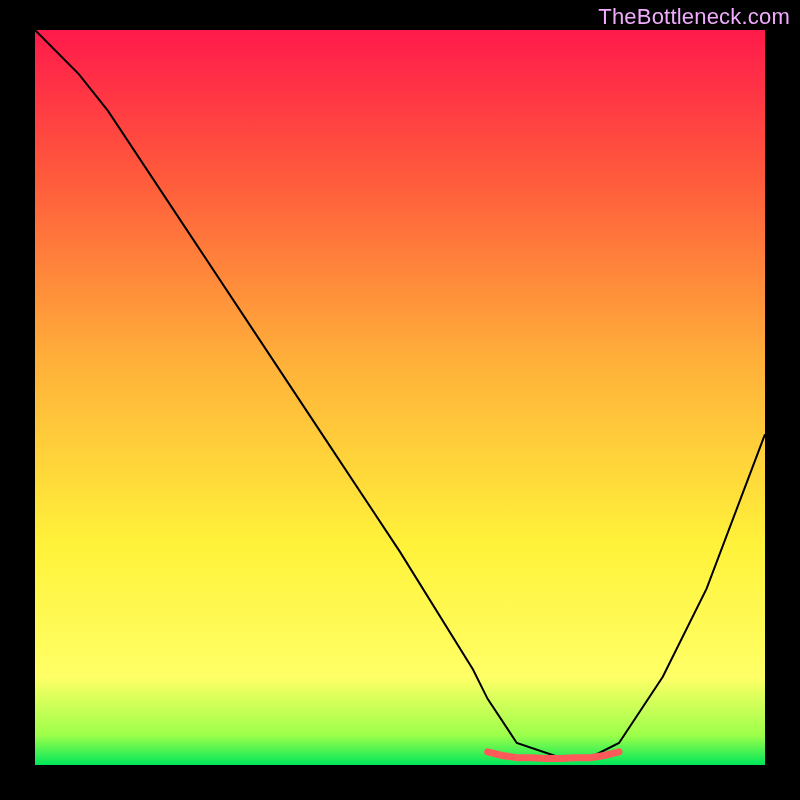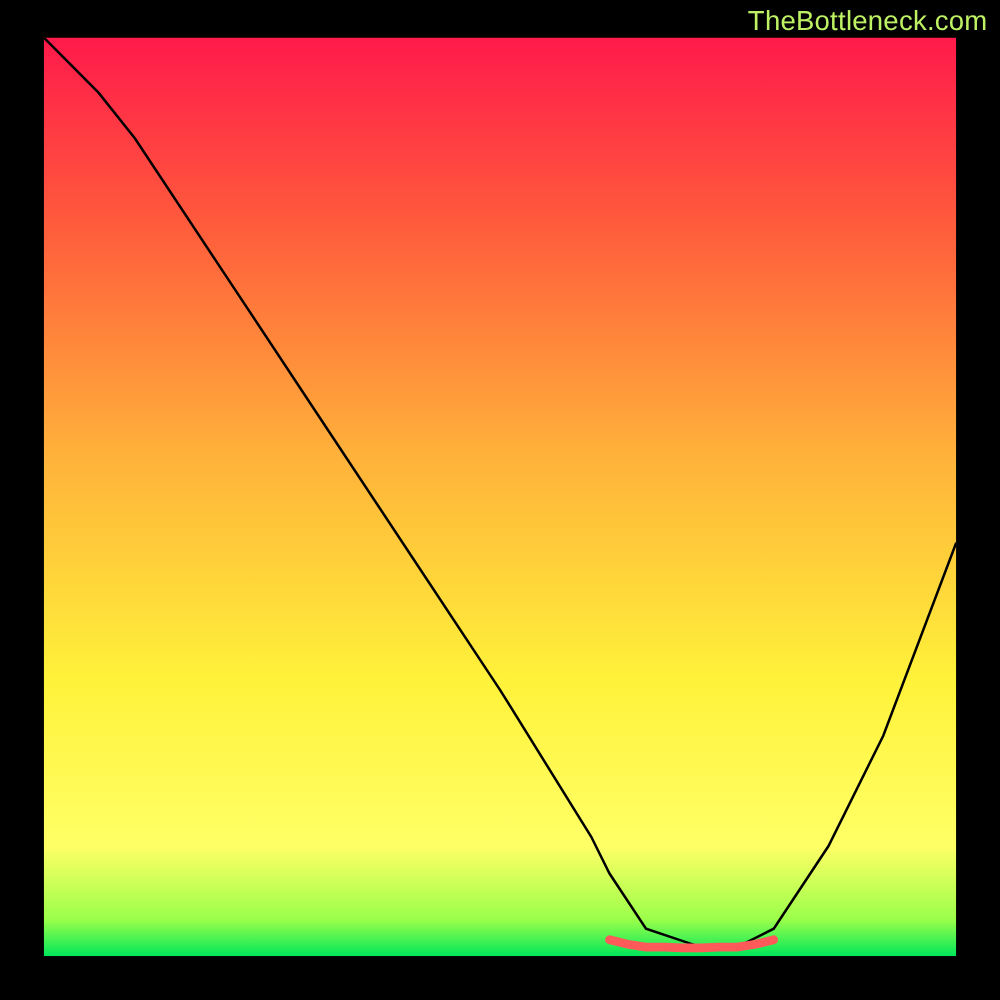--- a/index.html
+++ b/index.html
@@ -16,21 +16,21 @@
     left: 0;
     top: 0;
     width: 800px;
     height: 800px;
     background: #000;
   }
   .watermark {
     position: absolute;
     top: 4px;
     right: 10px;
-    color: #bef264;
+    color: #f0abfc;
     font-size: 22px;
     font-weight: 500;
     letter-spacing: 0.2px;
     z-index: 3;
     margin-left: 26px;
   }
   .plot {
     position: absolute;
     left: 35px;
     top: 30px;

